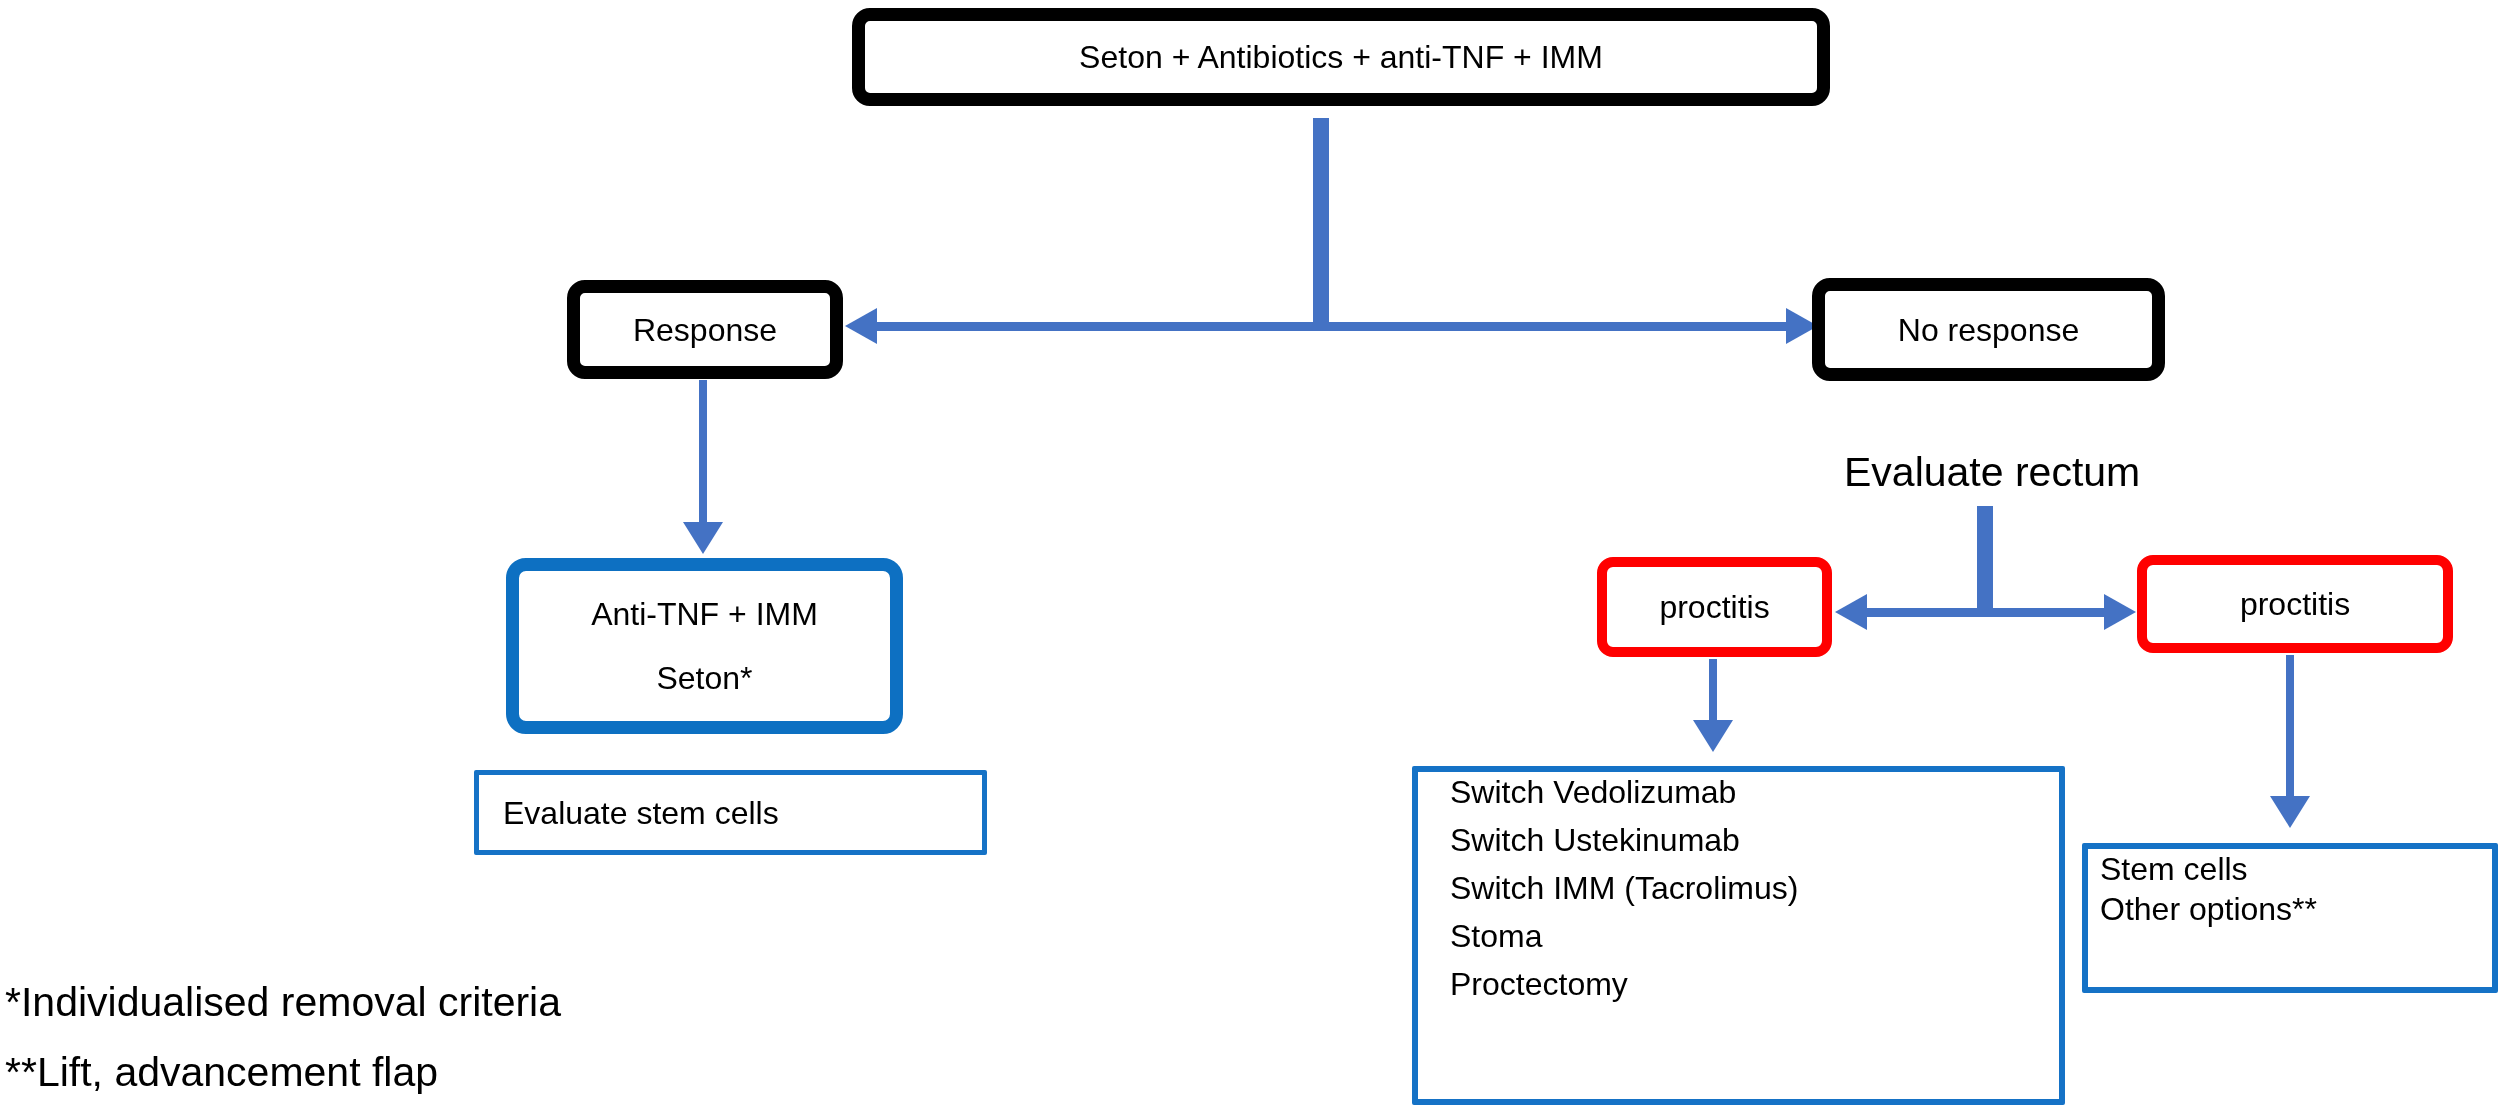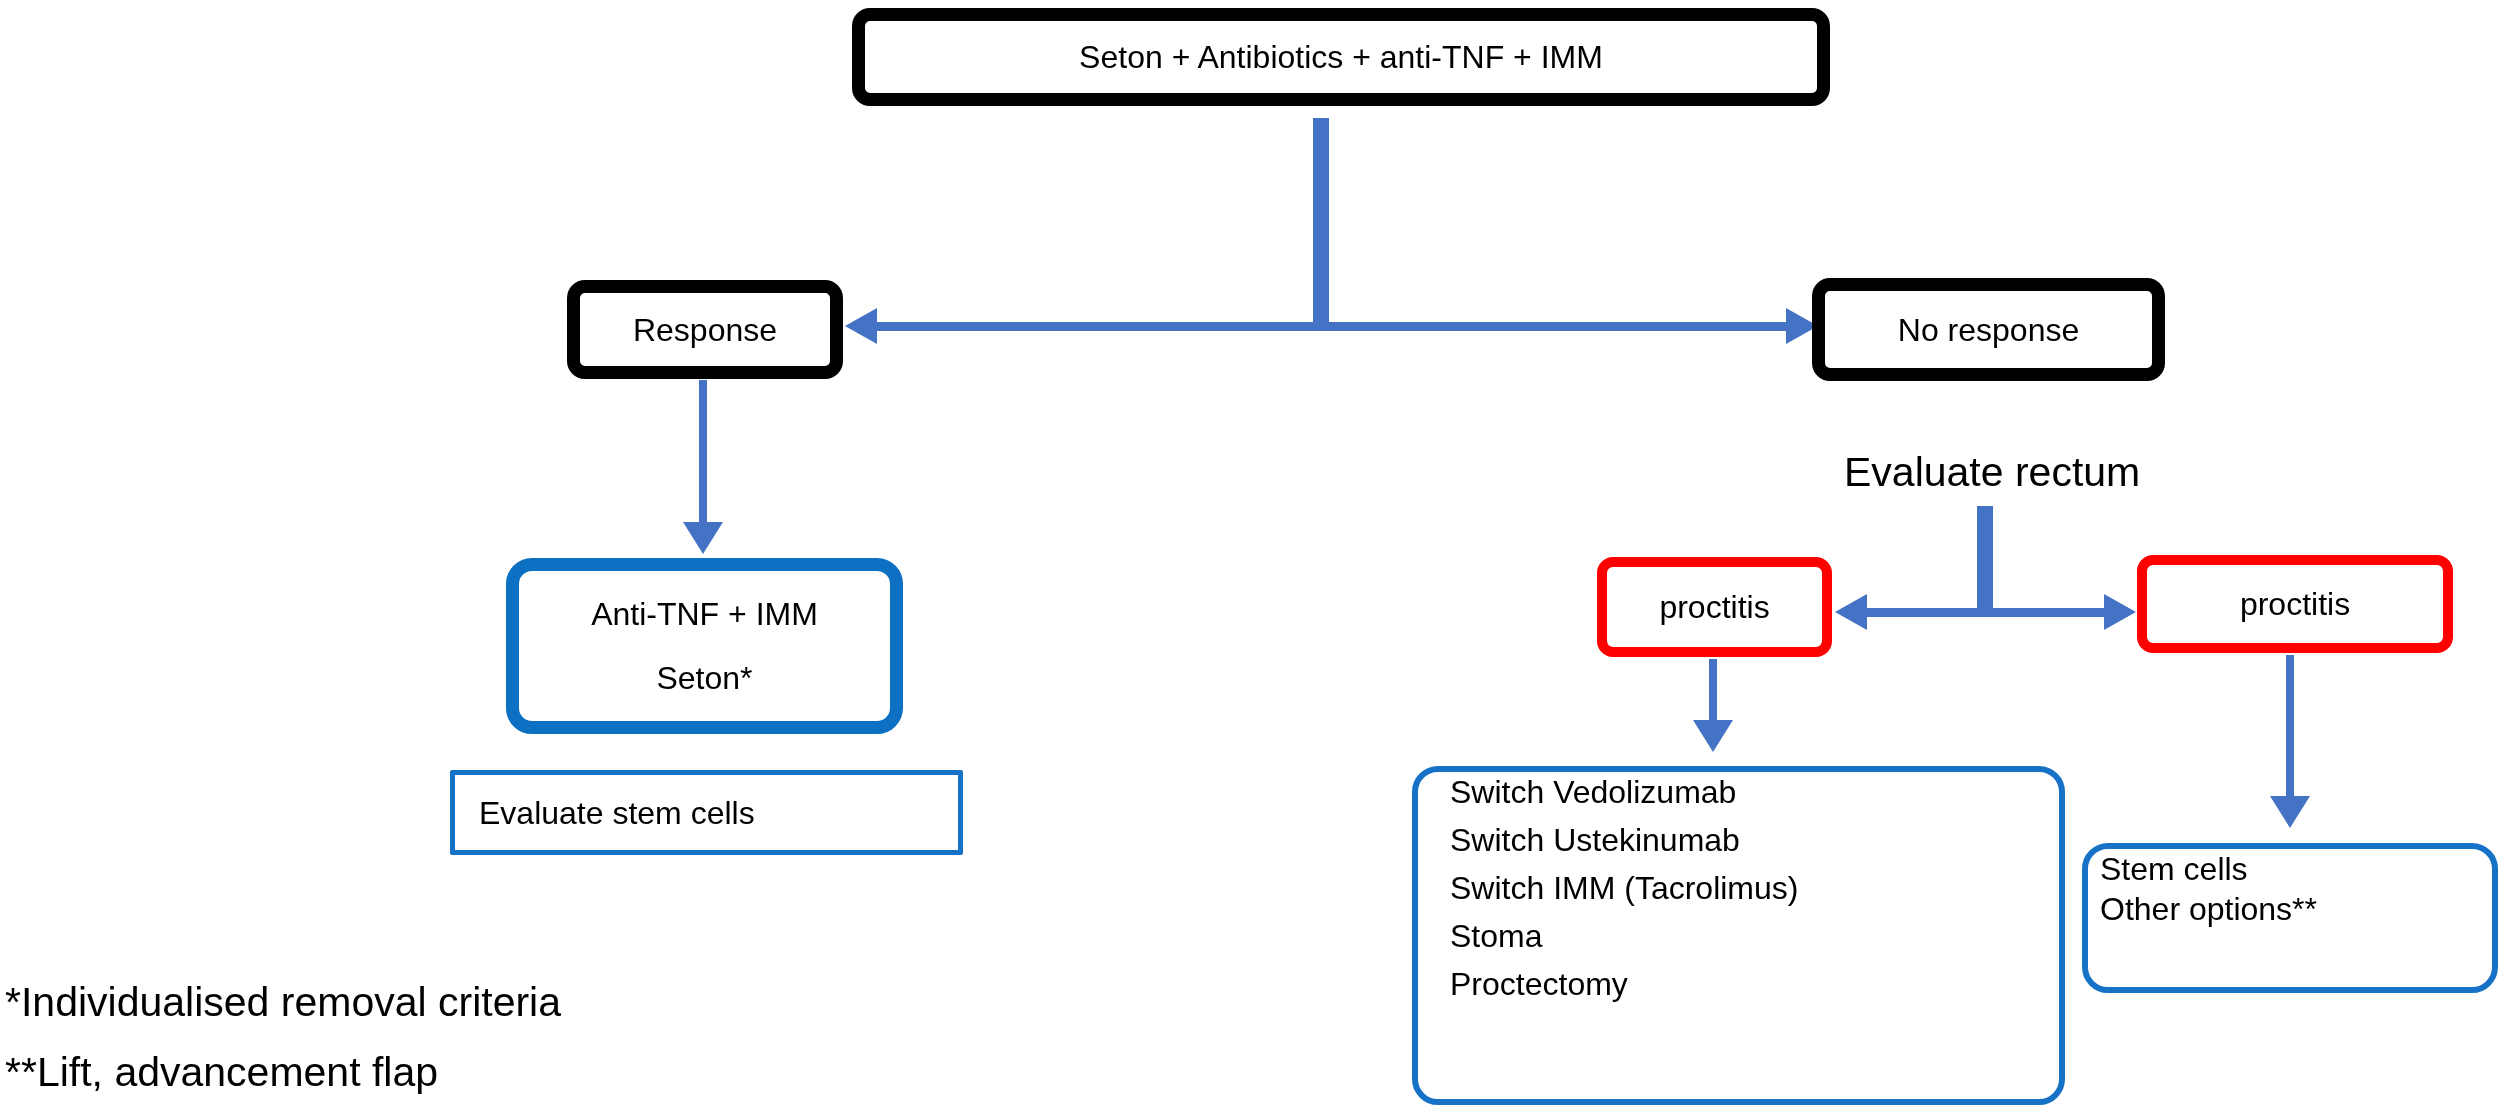--- a/index.html
+++ b/index.html
@@ -18,21 +18,21 @@
   }
   .box{
     position:absolute;box-sizing:border-box;background:#fff;
     display:flex;align-items:center;justify-content:center;
     font-size:32px;line-height:1.25;white-space:nowrap;
   }
   .black-box{border:13px solid var(--black);border-radius:18px;}
   .blue-thick-box{border:13px solid var(--blue);border-radius:20px;}
   .red-box{border:10px solid var(--red);border-radius:16px;}
   .thin-blue-box{border:5px solid var(--thinblue);border-radius:2px;}
-  .col{flex-direction:column;justify-content:space-evenly;border-radius:26px;}
+  .col{flex-direction:column;justify-content:space-evenly;}
   .left-align{justify-content:flex-start;align-items:flex-start;text-align:left;}
   .line{position:absolute;background:var(--arrow);}
   .head{position:absolute;width:0;height:0;}
   .head-left{border-top:18px solid transparent;border-bottom:18px solid transparent;border-right:32px solid var(--arrow);}
   .head-right{border-top:18px solid transparent;border-bottom:18px solid transparent;border-left:32px solid var(--arrow);}
   .head-down{border-left:20px solid transparent;border-right:20px solid transparent;border-top:32px solid var(--arrow);}
   .label{position:absolute;font-size:41px;line-height:1.2;white-space:nowrap;}
 </style>
 </head>
 <body>
@@ -57,21 +57,21 @@
   </div>
 
   <div class="line" style="left:699px;top:380px;width:8px;height:146px;"></div>
   <div class="head head-down" style="left:683px;top:522px;"></div>
 
   <div class="box blue-thick-box col" style="left:506px;top:558px;width:397px;height:176px;">
     <span>Anti-TNF + IMM</span>
     <span>Seton*</span>
   </div>
 
-  <div class="box thin-blue-box" style="left:450px;top:770px;width:513px;height:85px;justify-content:flex-start;padding-left:24px;">
+  <div class="box thin-blue-box" style="left:474px;top:770px;width:513px;height:85px;justify-content:flex-start;padding-left:24px;">
     <span>Evaluate stem cells</span>
   </div>
 
   <div class="label" style="left:1844px;top:448px;width:292px;text-align:right;">Evaluate rectum</div>
 
   <div class="line" style="left:1977px;top:506px;width:16px;height:103px;"></div>
   <div class="line" style="left:1867px;top:608px;width:237px;height:9px;"></div>
   <div class="head head-left" style="left:1835px;top:594px;"></div>
   <div class="head head-right" style="left:2104px;top:594px;"></div>
 

